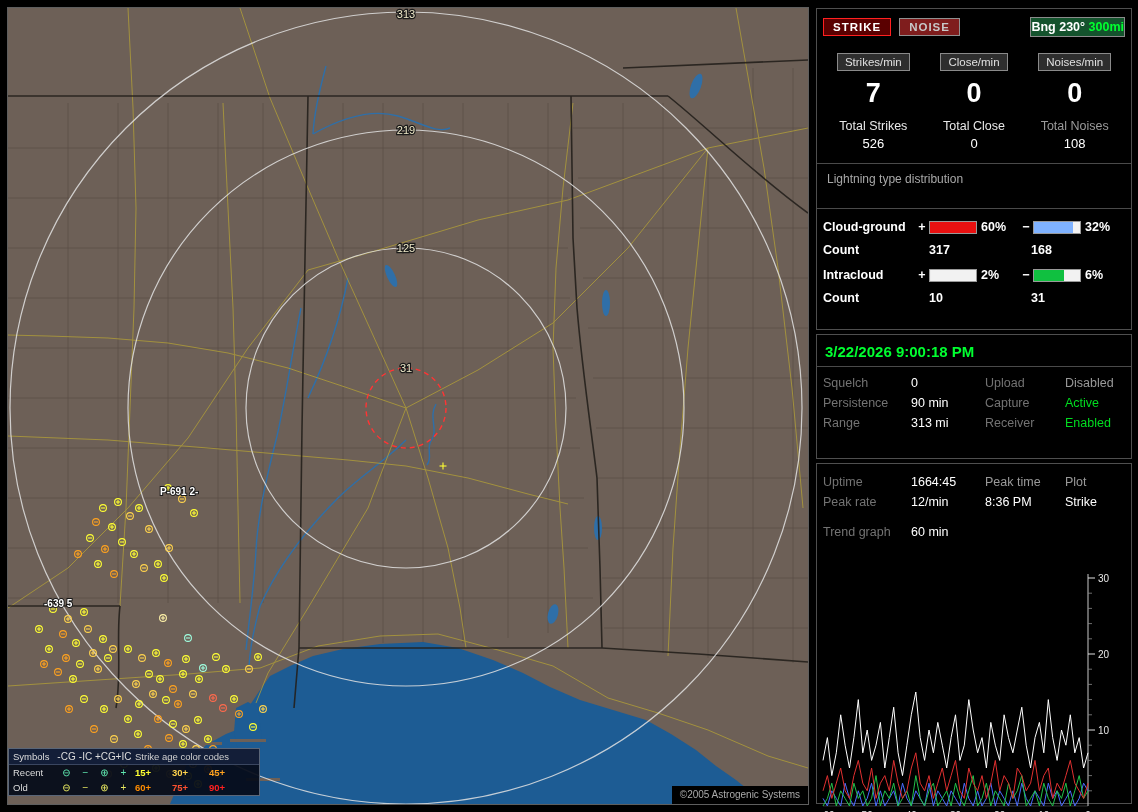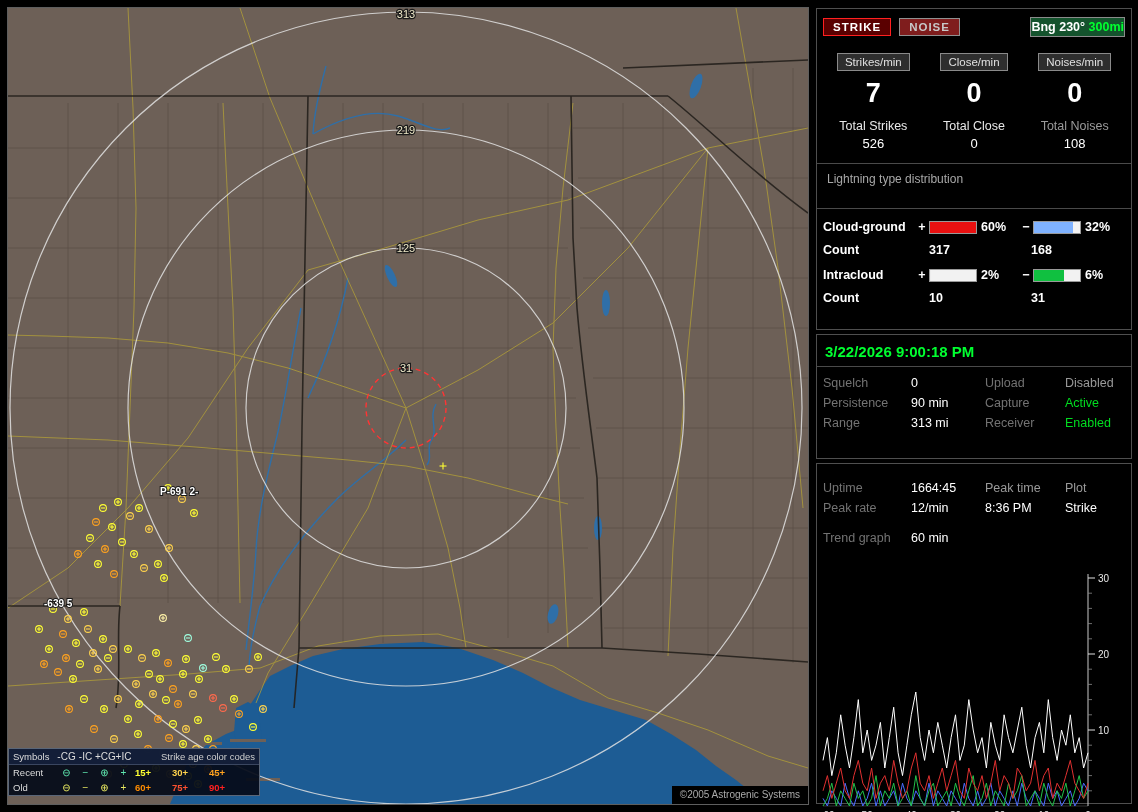--- a/index.html
+++ b/index.html
@@ -8,32 +8,32 @@
 
   
   .map{position:absolute;left:8px;top:8px;width:800px;height:796px;background:#6d6057;outline:1px solid #5e5e5e;overflow:hidden;}
   .map svg{position:absolute;left:0;top:0;}
   .copyright{position:absolute;right:0;bottom:0;background:#000;color:#aaa;font-size:10px;padding:3px 8px 4px;}
   .legend{position:absolute;left:0;bottom:8px;width:250px;background:rgba(6,12,26,0.94);border:1px solid #5a6678;font-size:9.5px;color:#ddd;}
   .lg-row{display:flex;align-items:center;height:15px;padding:0 4px;}
   .lg-head{background:rgba(20,32,58,0.95);border-bottom:1px solid #3a4660;}
   .lg-c0{width:44px;}
   .lg-sym{width:19px;text-align:center;font-size:10px;}
-  .lg-title{flex:1;text-align:right;color:#cfcfcf;padding-left:2px;}
+  .lg-title{flex:1;text-align:left;color:#cfcfcf;padding-left:2px;}
   .lg-age{display:inline-block;width:37px;font-weight:bold;}
   .lg-ages{flex:1;padding-left:2px;}
   .sym-recent{color:#5fe8b0;}
   .sym-old{color:#e8e860;}
 
   
   .rightcol{position:absolute;left:816px;top:8px;width:316px;height:796px;display:flex;flex-direction:column;gap:4px;}
   .panel{background:#000;border:1px solid #4f4f4f;box-sizing:border-box;color:#fff;font-size:12.5px;}
   .p1{height:322px;padding:4px 6px 0;}
   .p2{height:125px;padding:6px 6px 0;}
-  .p3{flex:1;padding:14px 6px 0;position:relative;}
+  .p3{flex:1;padding:8px 6px 0;position:relative;}
 
   .btnrow{display:flex;align-items:center;gap:8px;margin:4px 0 16px;}
   .modebtn{font-size:11.5px;font-weight:bold;letter-spacing:1px;padding:2px 9px;border:1px solid;cursor:pointer;}
   .strike-btn{color:#fff;background:#5a0000;border-color:#ff2020;}
   .noise-btn{color:#c8c8c8;background:#7f1d1d;border-color:#909090;}
   .bngbox{margin-left:auto;border:1px solid #8a8a8a;background:#14532d;padding:2px 0;font-size:12.5px;font-weight:bold;white-space:nowrap;}
 
   .cols{display:flex;text-align:center;}
   .col{width:102px;}
   .ratebox{display:inline-block;padding:2px 7px;background:#2e2e2e;border:1px solid #8a8a8a;font-size:11.5px;color:#e0e0e0;}

